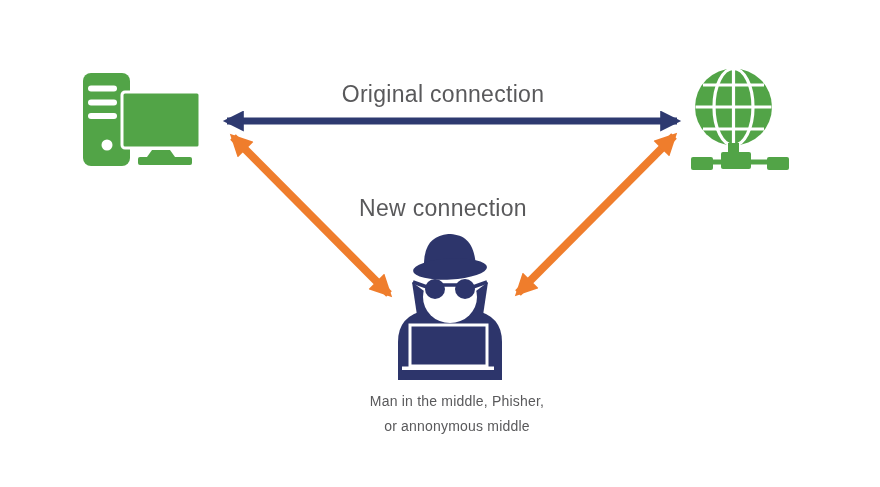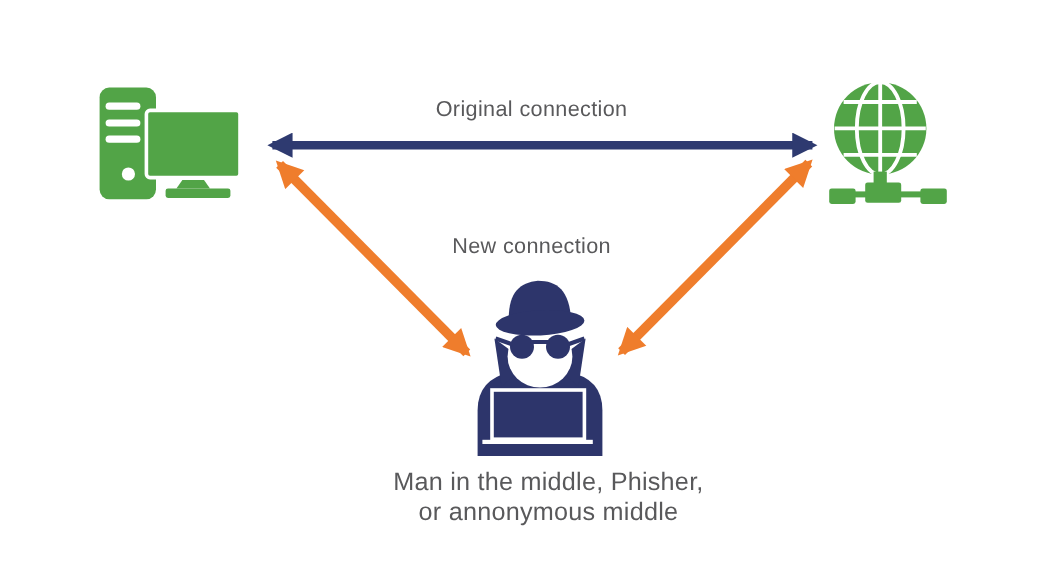--- a/index.html
+++ b/index.html
@@ -11,32 +11,32 @@
   }
   .canvas {
     position: relative;
     width: 880px; height: 487px;
     background: var(--background, #ffffff);
   }
   .abs { position: absolute; }
   .label {
     position: absolute;
     color: var(--text, #59595b);
-    font-size: 18px;
+    font-size: 23px;
     font-weight: 300;
     letter-spacing: 0.3px;
     text-align: center;
   }
   #label-original { left: 293px; top: 81px; width: 300px; }
   #label-new      { left: 343px; top: 195px; width: 200px; }
   .caption {
     position: absolute;
     left: 307px; top: 389px; width: 300px;
     color: var(--text, #59595b);
-    font-size: 21px;
+    font-size: 14px;
     font-weight: 300;
     letter-spacing: 0.2px;
     text-align: center;
     line-height: 25px;
   }
   #icon-computer { left: 78px;  top: 58px;  width: 140px; height: 112px; }
   #icon-globe    { left: 685px; top: 60px;  width: 110px; height: 112px; }
   #icon-spy      { left: 370px; top: 226px; width: 160px; height: 160px; }
   #arrow-layer   { left: 0; top: 0; width: 880px; height: 487px; pointer-events: none; }
 </style>

